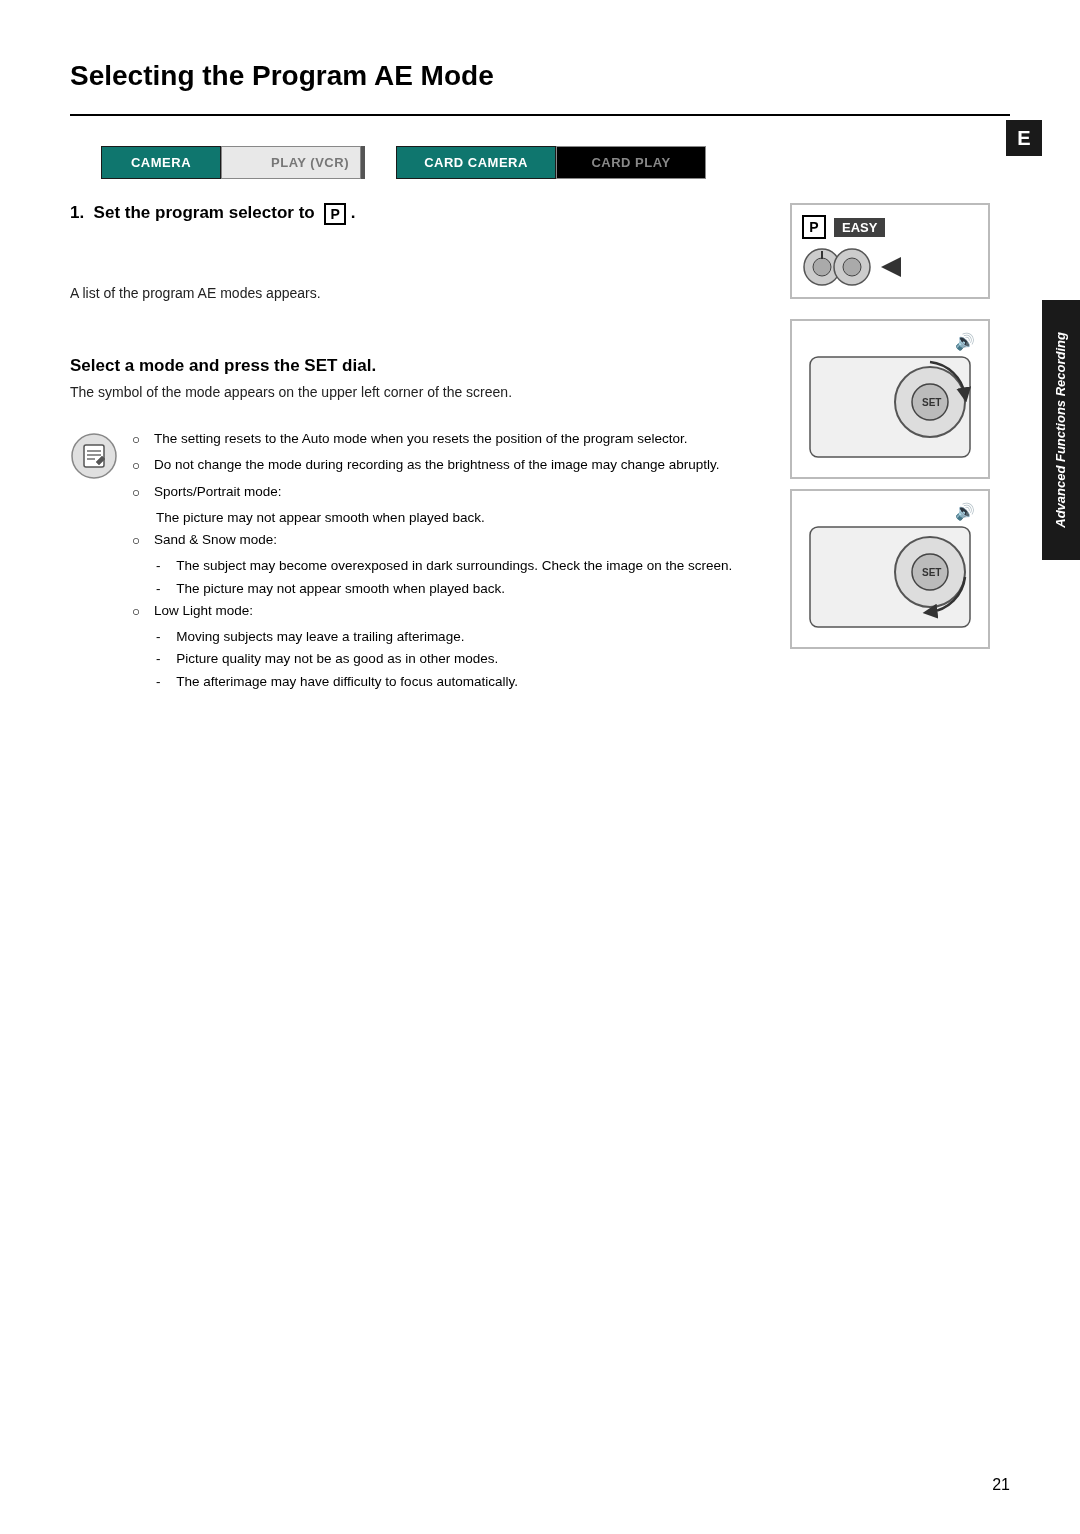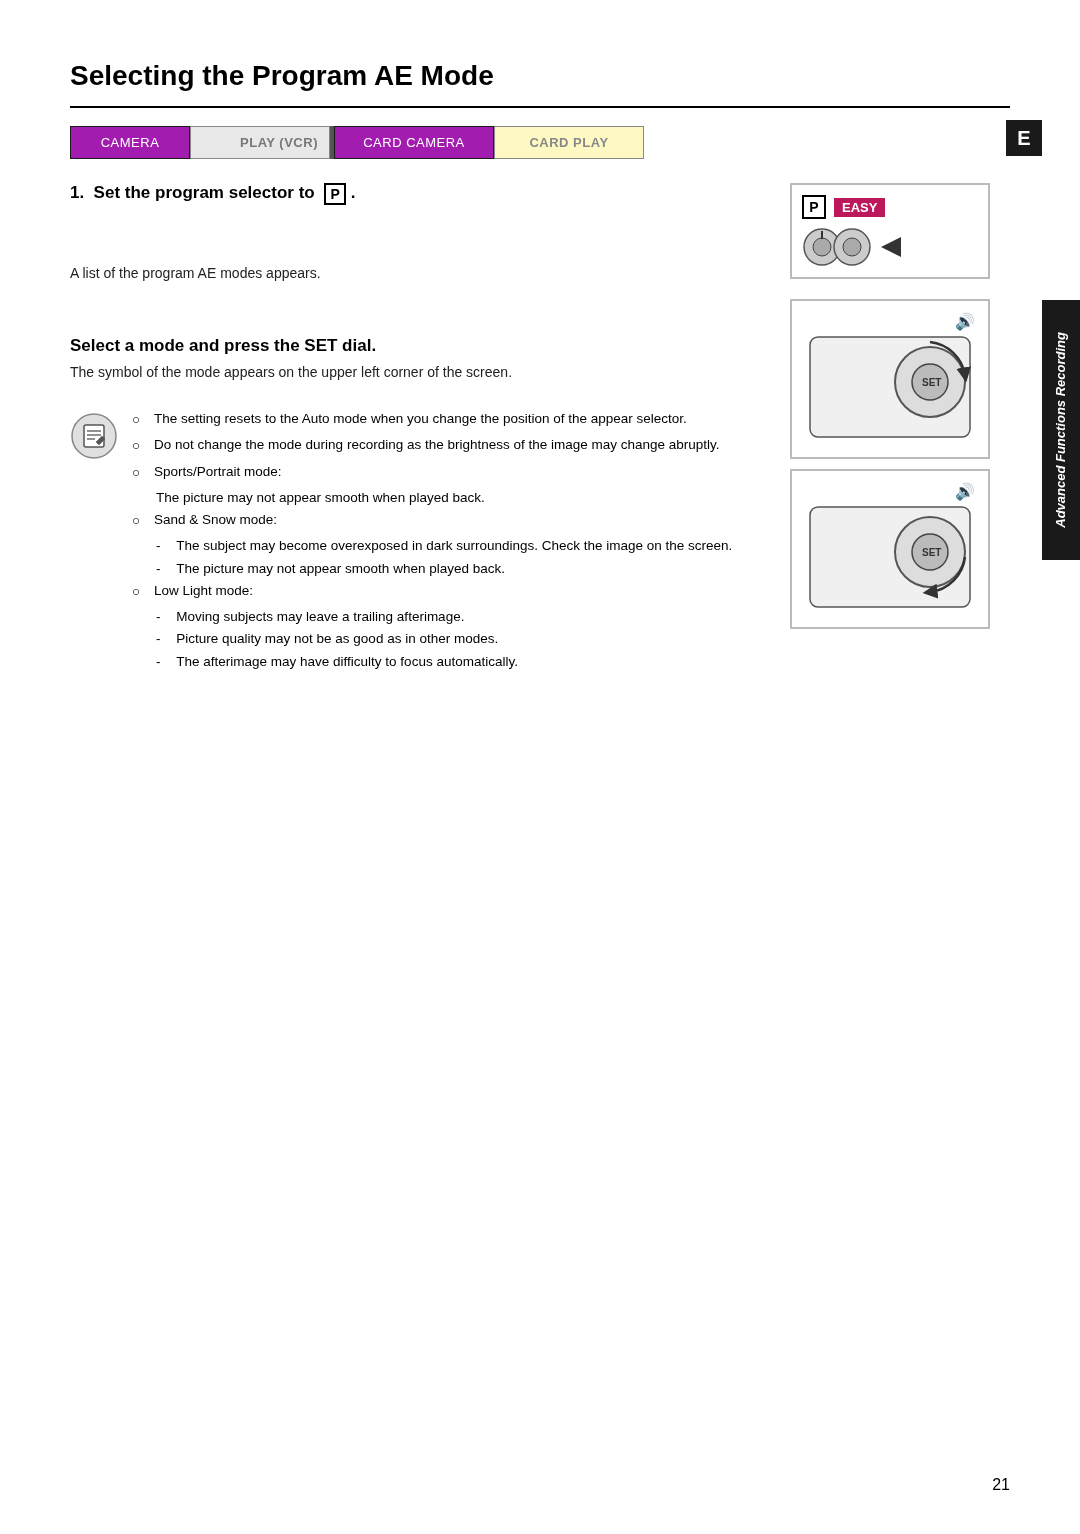--- a/index.html
+++ b/index.html
@@ -68,23 +68,23 @@
       bottom: 40px;
       right: 70px;
       font-size: 16px;
       color: #000;
     }
 
     
     .page-title {
       font-size: 28px;
       font-weight: bold;
-      margin-bottom: 18px;
+      margin-bottom: 30px;
       border-bottom: 2px solid #000;
-      padding-bottom: 14px;
+      padding-bottom: 22px;
     }
 
     
     .mode-tabs {
       display: flex;
       margin-bottom: 24px;
       border: none;
     }
 
     .mode-tab {
@@ -97,24 +97,25 @@
       letter-spacing: 0.5px;
     }
 
     .mode-tab.inactive {
       background: #f0f0f0;
       color: #555;
       border-color: #888;
     }
 
     .mode-tab.bold-active {
-      background: #a21caf;
+      background: #0f766e;
       color: #fff;
       border-color: #1a1a1a;
-      font-weight: normal;
+      font-weight: bold;
+      margin-left: 31px;
     }
 
     
     .content-area {
       display: flex;
       gap: 16px;
       width: 100%;
     }
 
     .left-content {
@@ -203,21 +204,21 @@
     <div class="mode-tab bold-active">
       <span>CAMERA</span>
     </div>
     <div class="mode-tab inactive" style="background:#e8e8e8; color:#777; min-width:140px;padding-left:38px;">
       <span>PLAY (VCR)</span>
     </div>
     <div style="width:4px; background:#555;"></div>
     <div class="mode-tab bold-active" style="min-width:160px;">
       <span>CARD CAMERA</span>
     </div>
-    <div class="mode-tab inactive" style="background:#fef9c3; color:#888; min-width:150px;">
+    <div class="mode-tab inactive" style="background:#000000; color:#888; min-width:150px;">
       <span>CARD PLAY</span>
     </div>
   </div>
 
   <div class="content-area">
 
     <div class="left-content">
 
       <div class="step">
         <div class="step-title">
@@ -244,21 +245,21 @@
             <line x1="17" y1="23" x2="31" y2="23" stroke="#555" stroke-width="1.3"></line>
             <line x1="17" y1="27" x2="25" y2="27" stroke="#555" stroke-width="1.3"></line>
             <path d="M26 30 L32 24 L35 27 L29 33 Z" fill="#555" stroke="#555" stroke-width="0.5"></path>
           </svg>
         </div>
 
         <div class="note-content">
 
           <div class="note-item">
             <span class="bullet-circle">○</span>
-            <span>The setting resets to the Auto mode when you change the position of the appear selector.</span>
+            <span>The setting resets to the Auto mode when you resets the position of the program selector.</span>
           </div>
 
           <div class="note-item">
             <span class="bullet-circle">○</span>
             <span>Do not change the mode during recording as the brightness of the image may change abruptly.</span>
           </div>
 
           <div class="note-item">
             <span class="bullet-circle">○</span>
             <span>Sports/Portrait mode:</span>
@@ -300,21 +301,21 @@
       </div>
 
     </div>
 
     <div class="right-images">
 
       <div style="border: 2px solid #bbb; width:200px; padding: 10px; margin-bottom:10px; background:#fff;">
 
         <div style="display:flex; align-items:center; gap:8px; margin-bottom:8px;">
           <span style="display:inline-block;border:2px solid #000;width:24px;height:24px;text-align:center;line-height:20px;font-size:14px;font-weight:bold;">P</span>
-          <span style="background:#be185d;color:#fff;padding:2px 8px;font-size:13px;font-weight:bold;">EASY</span>
+          <span style="background:#404040;color:#fff;padding:2px 8px;font-size:13px;font-weight:bold;">EASY</span>
         </div>
 
         <div style="display:flex; align-items:center; margin-top:4px;">
           <svg width="70" height="40" viewBox="0 0 70 40">
             <ellipse cx="20" cy="20" rx="18" ry="18" fill="#ccc" stroke="#555" stroke-width="1.5"></ellipse>
             <ellipse cx="20" cy="20" rx="9" ry="9" fill="#aaa" stroke="#444" stroke-width="1"></ellipse>
             <line x1="20" y1="4" x2="20" y2="12" stroke="#333" stroke-width="2"></line>
             <ellipse cx="50" cy="20" rx="18" ry="18" fill="#ccc" stroke="#555" stroke-width="1.5"></ellipse>
             <ellipse cx="50" cy="20" rx="9" ry="9" fill="#aaa" stroke="#444" stroke-width="1"></ellipse>
           </svg>

